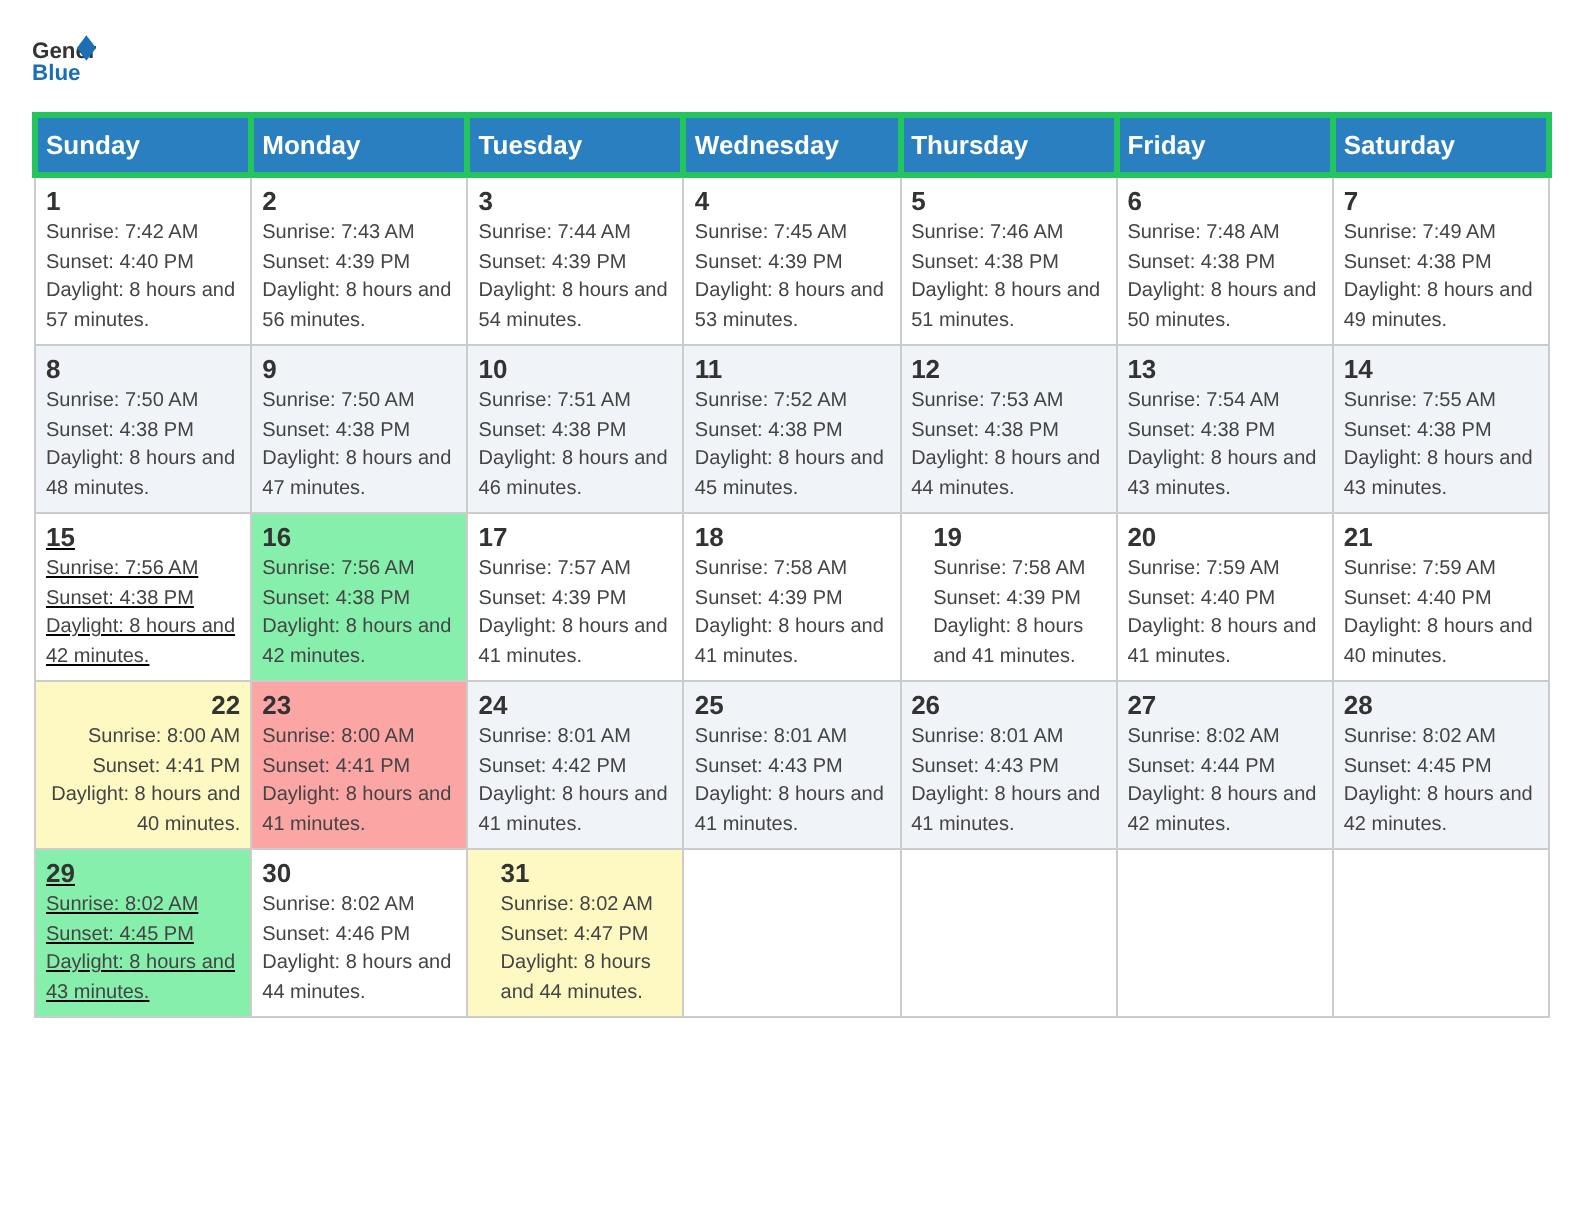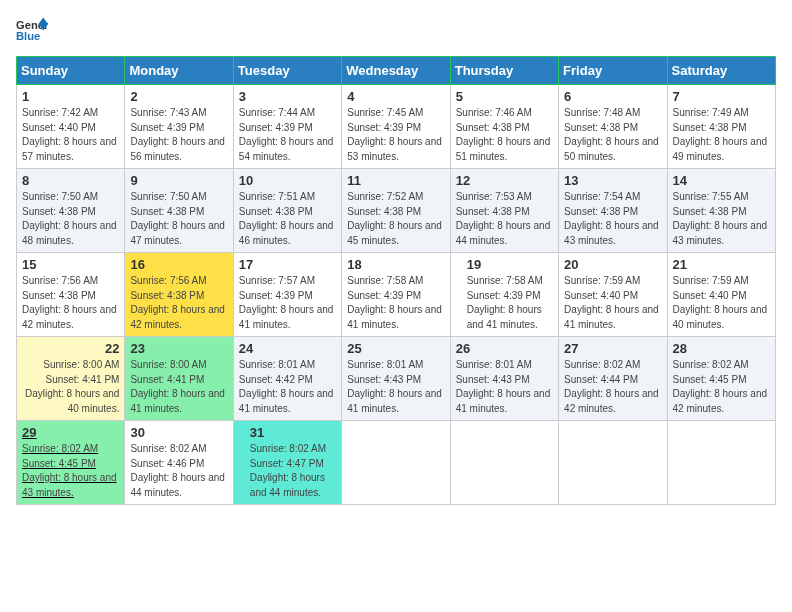--- a/index.html
+++ b/index.html
@@ -42,21 +42,21 @@
       border-collapse: collapse;
       font-size: 10.5px;
     }
     .calendar th {
       background: #2a7fc1;
       color: #fff;
       padding: 6px 4px;
       text-align: left;
       font-size: 13px;
       font-weight: bold;
-      border: 1px solid #22c55e;
+      border: 3px solid #22c55e;
     }
     .calendar td {
       border: 1px solid #ccc;
       vertical-align: top;
       padding: 4px 5px;
       width: calc(100% / 7);
       min-height: 80px;
       background: #fff;
     }
     .calendar tr:nth-child(even) td {
@@ -225,29 +225,29 @@
         <td style="background: rgb(240, 244, 248);">
         <span class="day-number">14</span>
         <div class="day-info">
           Sunrise: 7:55 AM<br>
           Sunset: 4:38 PM<br>
           Daylight: 8 hours and 43 minutes.
         </div>
       </td>
       </tr>
       <tr>
-        <td style="background: rgb(255, 255, 255);">
+        <td style="background: rgb(255, 255, 255); text-decoration: underline;">
         <span class="day-number">15</span>
         <div class="day-info">
           Sunrise: 7:56 AM<br>
           Sunset: 4:38 PM<br>
           Daylight: 8 hours and 42 minutes.
         </div>
       </td>
-        <td style="background: #fde047;">
+        <td style="background: #86efac;">
         <span class="day-number">16</span>
         <div class="day-info">
           Sunrise: 7:56 AM<br>
           Sunset: 4:38 PM<br>
           Daylight: 8 hours and 42 minutes.
         </div>
       </td>
         <td style="background: rgb(255, 255, 255); margin-left: 40px;">
         <span class="day-number">17</span>
         <div class="day-info">
@@ -291,21 +291,21 @@
       </tr>
       <tr>
         <td style="background: #fef9c3; text-align: right;">
         <span class="day-number">22</span>
         <div class="day-info">
           Sunrise: 8:00 AM<br>
           Sunset: 4:41 PM<br>
           Daylight: 8 hours and 40 minutes.
         </div>
       </td>
-        <td style="background: #86efac; margin-top: 13px;">
+        <td style="background: #fca5a5; margin-top: 13px;">
         <span class="day-number">23</span>
         <div class="day-info">
           Sunrise: 8:00 AM<br>
           Sunset: 4:41 PM<br>
           Daylight: 8 hours and 41 minutes.
         </div>
       </td>
         <td style="background: rgb(240, 244, 248);">
         <span class="day-number">24</span>
         <div class="day-info">
@@ -357,21 +357,21 @@
         </div>
       </td>
         <td style="background: rgb(255, 255, 255);">
         <span class="day-number">30</span>
         <div class="day-info">
           Sunrise: 8:02 AM<br>
           Sunset: 4:46 PM<br>
           Daylight: 8 hours and 44 minutes.
         </div>
       </td>
-        <td style="background: #5eead4; padding-left: 16px;">
+        <td style="background: #fef9c3; padding-left: 16px;">
         <span class="day-number">31</span>
         <div class="day-info">
           Sunrise: 8:02 AM<br>
           Sunset: 4:47 PM<br>
           Daylight: 8 hours and 44 minutes.
         </div>
       </td>
         <td class="empty-cell"></td>
         <td class="empty-cell"></td>
         <td class="empty-cell"></td>

